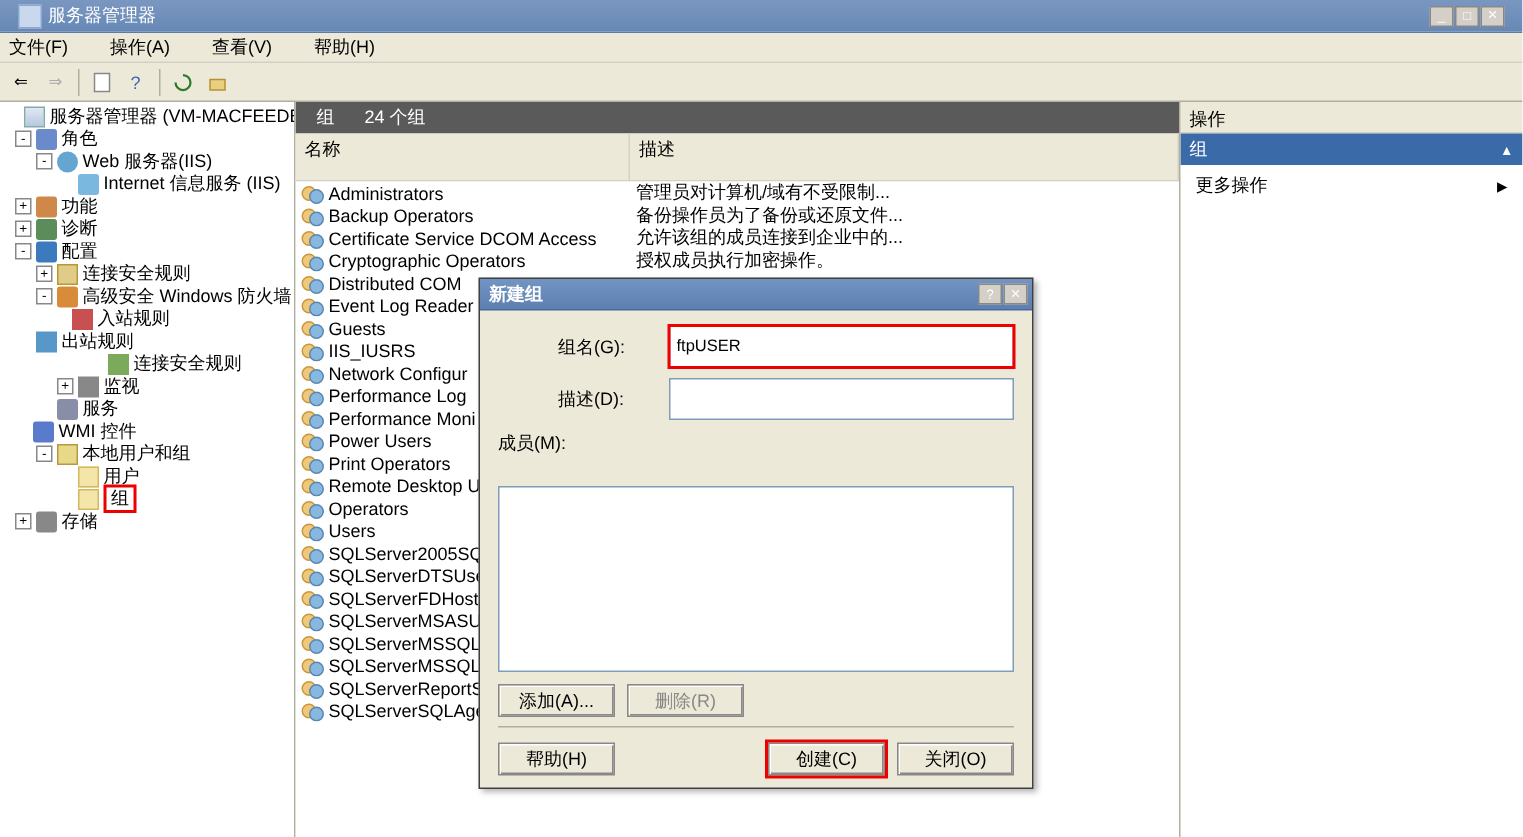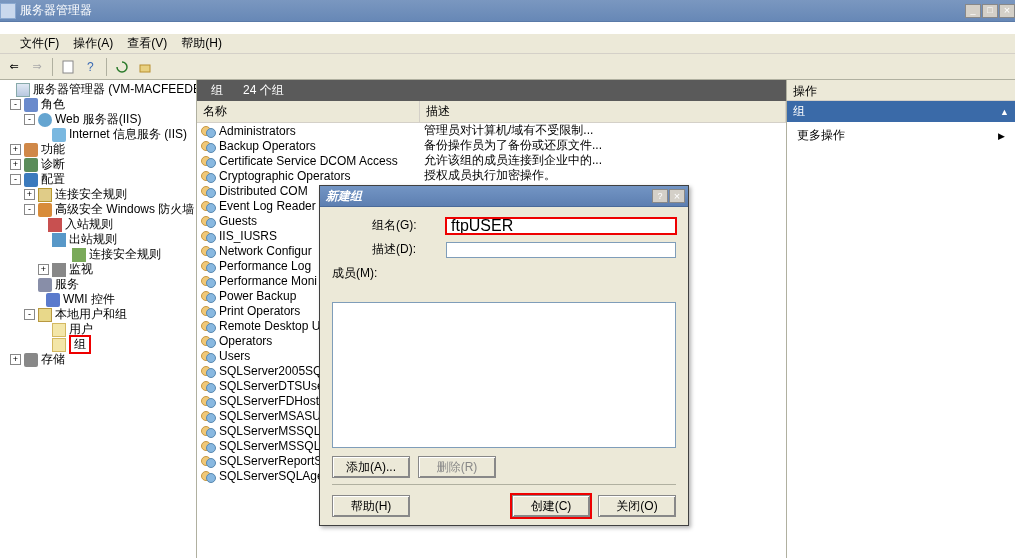--- a/index.html
+++ b/index.html
@@ -1,25 +1,25 @@
 <!DOCTYPE html>
 <html><head>
 <meta charset="utf-8">
 <style>
 * { box-sizing: border-box; margin: 0; padding: 0; font-family: "SimSun", "Microsoft YaHei", sans-serif; font-size: 12px; }
 body { background: #fff; width: 1015px; height: 558px; overflow: hidden; }
 
-.titlebar { height: 22px; background: linear-gradient(#7a97c0, #6788b6); color: #fff; display: flex; align-items: center; padding: 0 0; border-bottom: 1px solid #5a7aa8; }
+.titlebar { height: 22px; background: linear-gradient(#7a97c0, #6788b6); color: #fff; display: flex; align-items: center; padding: 0 12px; border-bottom: 1px solid #5a7aa8; }
 .titlebar .icon { width: 16px; height: 16px; background: #c9d8ed; margin-right: 4px; border: 1px solid #8aa8d0; }
 .titlebar .title { flex: 1; }
 .winbtns { display: flex; gap: 1px; }
 .winbtn { width: 16px; height: 14px; background: #d4d0c8; border: 1px solid #888; display: flex; align-items: center; justify-content: center; font-size: 9px; line-height: 1; }
 .winbtn.close { font-size: 11px; }
 
-.menubar { height: 20px; background: #ece9d8; border-bottom: 1px solid #d4d0c8; display: flex; align-items: center; padding: 0 20px; gap: 14px; margin-top: 12px; }
+.menubar { height: 20px; background: #ece9d8; border-bottom: 1px solid #d4d0c8; display: flex; align-items: center; padding: 0 6px; gap: 28px; }
 .menuitem { cursor: default; }
 
 .toolbar { height: 26px; background: #ece9d8; border-bottom: 1px solid #b0b0a0; display: flex; align-items: center; padding: 0 4px; gap: 3px; }
 .tbtn { width: 20px; height: 20px; display: flex; align-items: center; justify-content: center; border: 1px solid transparent; }
 .tbarr { color: #000; font-size: 11px; }
 .tsep { width: 1px; height: 18px; background: #b0b0a0; margin: 0 2px; }
 
 .content { display: flex; height: calc(100% - 68px); }
 
 .tree { width: 197px; background: #fff; border-right: 1px solid #b0b0a0; overflow: hidden; padding-top: 2px; }
@@ -42,37 +42,37 @@
 .ic-fwsec { background: #7aaa5a; }
 .ic-mon { background: #888; }
 .ic-svc { background: #888ea8; border-radius: 2px; }
 .ic-wmi { background: #5a7acc; border-radius: 2px; }
 .ic-users { background: #e8d88a; border:1px solid #b89840; }
 .ic-folder { background: #f3e6a8; border: 1px solid #d4b860; }
 .ic-store { background: #888; border-radius: 2px; }
 
 .middle { flex: 1; display: flex; flex-direction: column; border-right: 1px solid #b0b0a0; position: relative; overflow: hidden; }
 .midhdr { height: 21px; background: #5a5a5a; color: #fff; display: flex; align-items: center; padding: 0 14px; gap: 20px; }
-.colhdr { height: 22px; background: #ece9d8; border-bottom: 1px solid #d4d0c8; display: flex; }
+.colhdr { height: 32px; background: #ece9d8; border-bottom: 1px solid #d4d0c8; display: flex; }
 .colhdr .col { border-right: 1px solid #d4d0c8; padding: 2px 6px; }
 .listbody { flex: 1; background: #fff; overflow: hidden; }
 .lrow { display: flex; height: 15px; align-items: center; }
 .lrow .c1 { width: 223px; display: flex; align-items: center; padding-left: 4px; white-space: nowrap; overflow: hidden; }
 .lrow .c2 { flex: 1; padding-left: 4px; white-space: nowrap; overflow: hidden; }
 .gicon { width: 15px; height: 14px; margin-right: 3px; position: relative; flex-shrink: 0; }
 .gicon::before { content: ""; position: absolute; left: 0; top: 2px; width: 8px; height: 8px; background: #f0c878; border: 1px solid #c89840; border-radius: 50%; }
 .gicon::after { content: ""; position: absolute; left: 5px; top: 4px; width: 8px; height: 8px; background: #88b8e0; border: 1px solid #5888b0; border-radius: 50%; }
 
 .dialog { position: absolute; left: 319px; top: 185px; width: 370px; height: 341px; background: #ece9d8; border: 1px solid #404040; box-shadow: 2px 2px 4px rgba(0,0,0,.3); display: flex; flex-direction: column; z-index: 10; }
 .dlg-title { height: 21px; background: linear-gradient(#7395c4, #5d7fb1); color: #fff; display: flex; align-items: center; padding: 0 3px 0 6px; border-bottom: 1px solid #4a6a99; }
-.dlg-title .t { flex: 1; font-weight: bold; font-style: italic; }
+.dlg-title .t { flex: 1; font-weight: bold; }
 .dlg-body { flex: 1; padding: 10px 12px 8px 12px; display: flex; flex-direction: column; }
 .frow { display: flex; align-items: center; margin-bottom: 7px; margin-left: 40px; }
 .flabel { width: 74px; }
-.finput { flex: 1; height: 16px; border: 1px solid #7f9db9; background: #fff; padding: 0 4px; font-family: inherit; font-size: 16px; }
+.finput { flex: 1; height: 28px; border: 1px solid #7f9db9; background: #fff; padding: 0 4px; font-family: inherit; font-size: 11px; }
 .finput.boxed { outline: 2px solid #e00; outline-offset: -1px; }
 .memb-label { margin-bottom: 20px; }
 .memb-list { flex: 1; border: 1px solid #7f9db9; background: #fff; }
 .btnrow { display: flex; gap: 8px; margin-top: 8px; }
 .btnrow.bottom { border-top: 1px solid #b0b0a0; padding-top: 10px; margin-top: 6px; justify-content: flex-end; }
 .btn { height: 22px; min-width: 78px; background: #ece9d8; border: 1px solid #888; box-shadow: inset 1px 1px 0 #fff, inset -1px -1px 0 #888; padding: 0 10px; cursor: pointer; font-family: inherit; font-size: 12px; }
 .btn:disabled { color: #888; }
 .btn.boxed { outline: 2px solid #e00; outline-offset: 0; }
 
 .actions { width: 228px; background: #fff; display: flex; flex-direction: column; }
@@ -178,38 +178,38 @@
       </div>
     <div class="trow" style="padding-left:24px">
         <span class="texp">-</span>
         <span class="ticon ic-fw"></span>
         <span>高级安全 Windows 防火墙</span>
       </div>
     <div class="trow" style="padding-left:48px">
         <span class="ticon ic-fwin"></span>
         <span>入站规则</span>
       </div>
-    <div class="trow" style="padding-left:52px">
+    <div class="trow" style="padding-left:24px">
         <span class="ticon ic-fwout"></span>
         <span>出站规则</span>
       </div>
     <div class="trow" style="padding-left:72px">
         <span class="ticon ic-fwsec"></span>
         <span>连接安全规则</span>
       </div>
     <div class="trow" style="padding-left:38px">
         <span class="texp">+</span>
         <span class="ticon ic-mon"></span>
         <span>监视</span>
       </div>
     <div class="trow" style="padding-left:38px">
         <span class="ticon ic-svc"></span>
         <span>服务</span>
       </div>
-    <div class="trow" style="padding-left:46px">
+    <div class="trow" style="padding-left:22px">
         <span class="ticon ic-wmi"></span>
         <span>WMI 控件</span>
       </div>
     <div class="trow" style="padding-left:24px">
         <span class="texp">-</span>
         <span class="ticon ic-users"></span>
         <span>本地用户和组</span>
       </div>
     <div class="trow" style="padding-left:52px">
         <span class="ticon ic-folder"></span>
@@ -309,21 +309,21 @@
         <div class="lrow">
           <div class="c1">
             <span class="gicon"></span>
             <span>Performance Moni</span>
           </div>
           <div class="c2"></div>
         </div>
         <div class="lrow">
           <div class="c1">
             <span class="gicon"></span>
-            <span>Power Backup</span>
+            <span>Power Users</span>
           </div>
           <div class="c2"></div>
         </div>
         <div class="lrow">
           <div class="c1">
             <span class="gicon"></span>
             <span>Print Operators</span>
           </div>
           <div class="c2"></div>
         </div>

